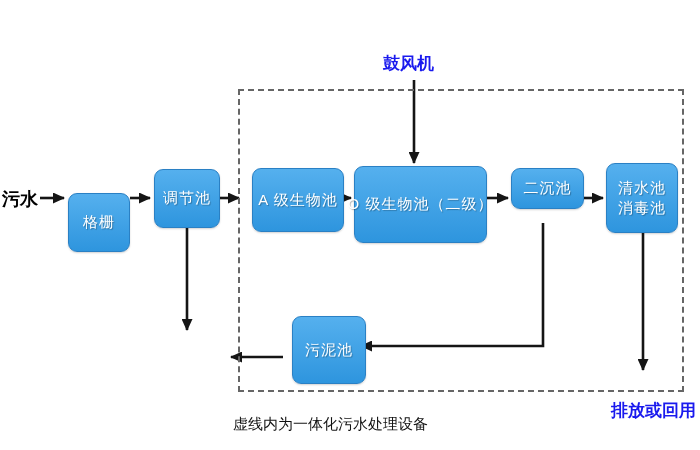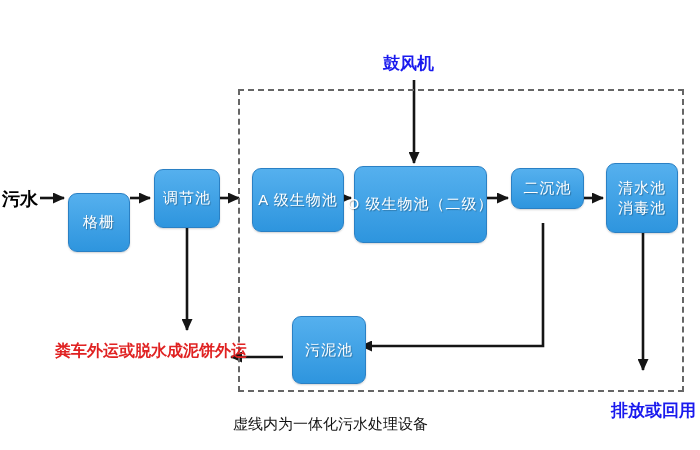--- a/index.html
+++ b/index.html
@@ -80,17 +80,16 @@
   <div class="node n-abio">A 级生物池</div>
   <div class="node n-obio">O 级生物池（二级）</div>
   <div class="node n-secondary">二沉池</div>
   <div class="node n-clearwater">
     <span>清水池</span>
     <span>消毒池</span>
   </div>
   <div class="node n-sludge">污泥池</div>
 
   <div class="lbl lbl-blower">鼓风机</div>
-  <div class="lbl lbl-sludge-out">粪车外运或脱水成泥饼外运</div>
   <div class="lbl lbl-discharge">排放或回用</div>
   <div class="lbl lbl-caption">虚线内为一体化污水处理设备</div>
 
 </div>
 
 </body></html>

